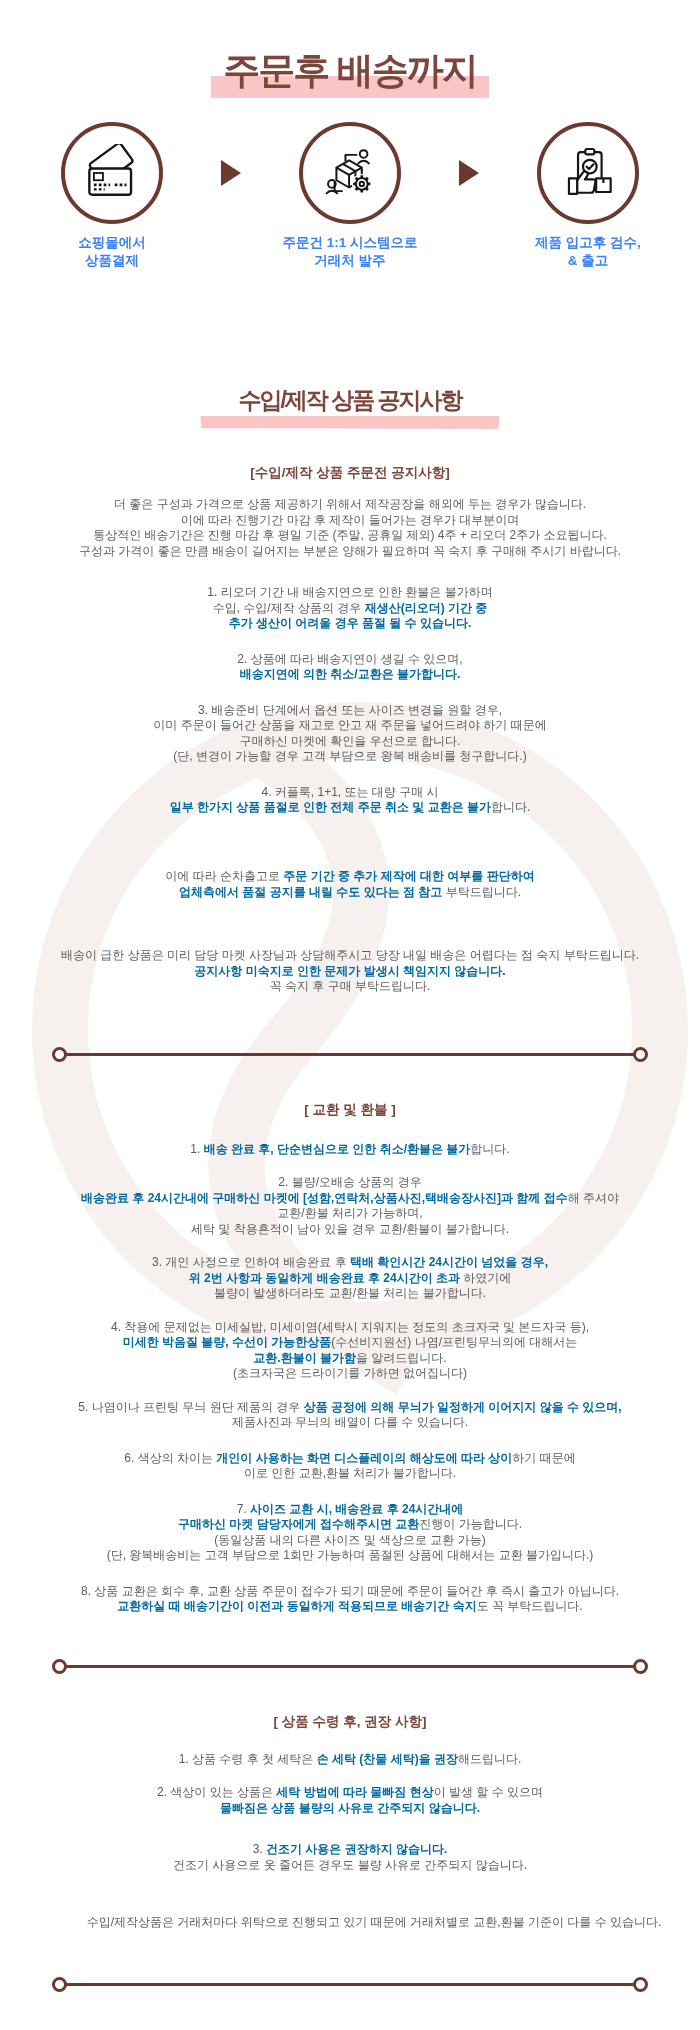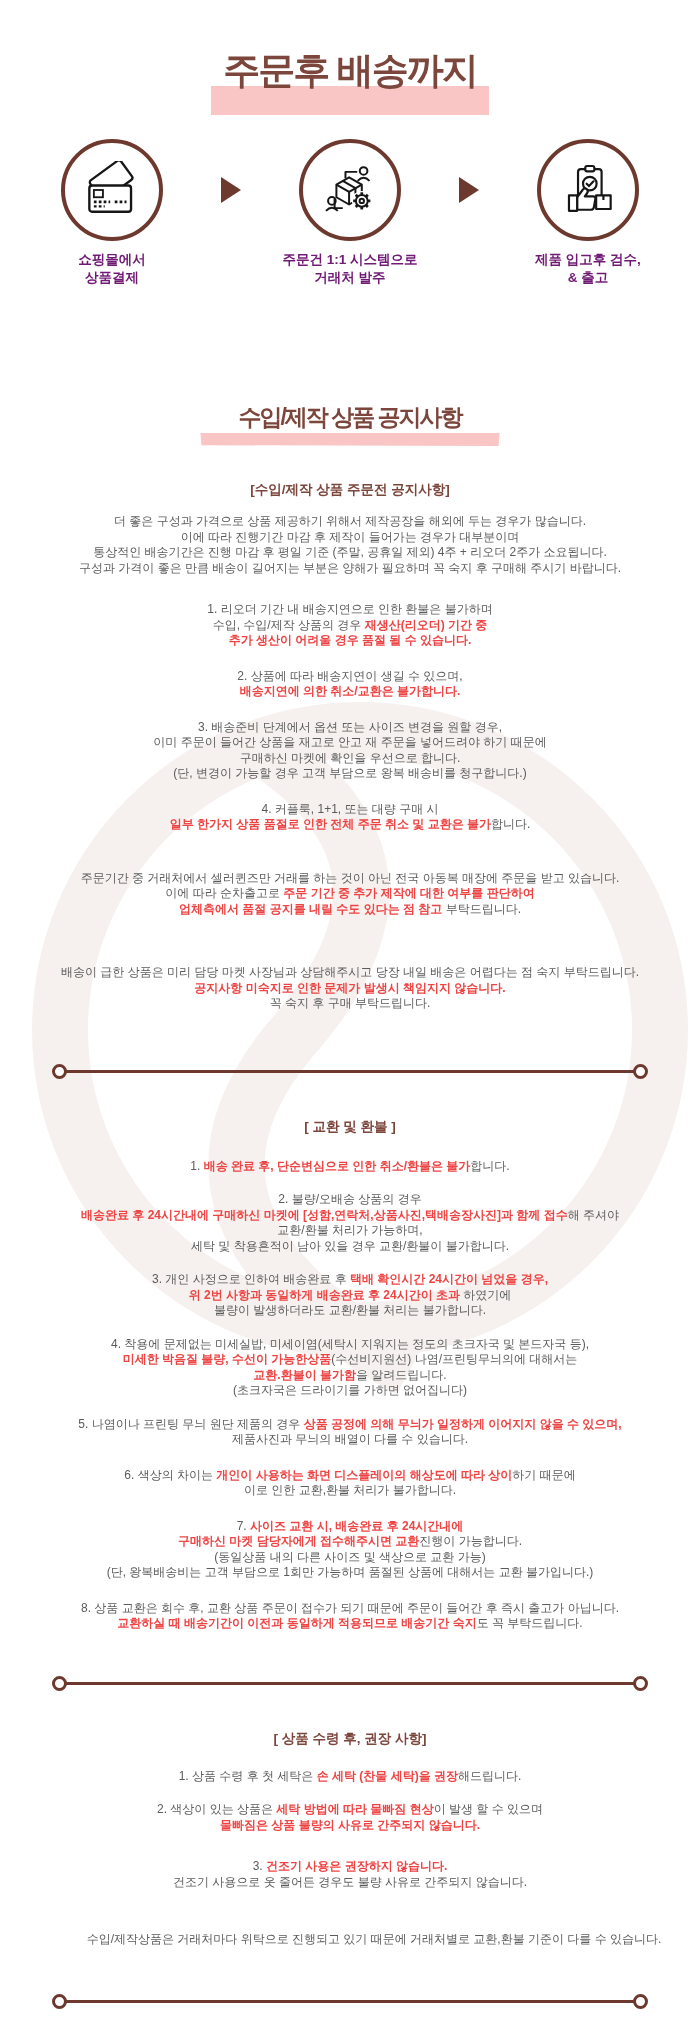--- a/index.html
+++ b/index.html
@@ -3,42 +3,42 @@
 <meta charset="utf-8">
 <style>
   html,body{margin:0;padding:0;background:#ffffff;}
   body{font-family:"Liberation Sans","DejaVu Sans",sans-serif;}
   .page{width:700px;min-height:2030px;margin:0 auto;position:relative;overflow:hidden;background:#fff;}
   .watermark{position:absolute;left:0;top:560px;z-index:0;pointer-events:none;}
   .content{position:relative;z-index:1;text-align:center;}
 
   
   .big-title{margin:46px 0 0;font-size:37px;font-weight:bold;color:#7c463c;letter-spacing:-2px;}
-  .hl1{display:inline-block;padding:0 12px 19px;
+  .hl1{display:inline-block;padding:0 12px 2px;
        background:linear-gradient(180deg, rgba(0,0,0,0) 58%, #f9c5c5 58%);}
   .big-title2{margin:116px 0 0;font-size:23px;font-weight:bold;color:#7c463c;letter-spacing:-2px;}
   .hl2{display:inline-block;padding:0 40px 13px;
        background:linear-gradient(180deg, rgba(0,0,0,0) 70%, #f9c5c5 70%);
        clip-path:polygon(0.6% 0,99.4% 2%,100% 12%,99% 100%,1% 98%,0 14%);}
 
   
   .process{display:flex;align-items:flex-start;justify-content:center;gap:18px;margin-top:24px;}
   .step{width:182px;text-align:center;}
   .circle{width:94px;height:94px;border:4px solid #6d392f;border-radius:50%;margin:0 auto;
           display:flex;align-items:center;justify-content:center;background:#fff;}
   .circle svg{display:block;}
   .flow-arrow{margin-top:38px;width:0;height:0;border-left:20px solid #6d392f;
               border-top:13px solid transparent;border-bottom:13px solid transparent;}
-  .cap{margin:10px 0 0;color:#701a75;font-weight:bold;font-size:13.5px;line-height:1.3;}
+  .cap{margin:10px 0 0;color:#3b82f6;font-weight:bold;font-size:13.5px;line-height:1.3;}
 
   
   .notice-body{margin-top:34px;color:#5b5b5b;font-size:12px;padding-bottom:64px;}
   .sec-h{color:#7c463c;font-weight:bold;font-size:13.5px;margin:36px 0 0;line-height:16px;}
   .sec-p{margin:16px 0 0;line-height:15.5px;}
-  .sec-p .red{color:#ef4444;font-weight:bold;}
+  .sec-p .red{color:#0369a1;font-weight:bold;}
   .divider{display:flex;align-items:center;margin:44px 52px 0;}
   .ring{width:9px;height:9px;border:3px solid #6d392f;border-radius:50%;background:#fff;flex:0 0 auto;}
   .rule{flex:1;height:3px;background:#6d392f;margin:0 -1px;}
 </style>
 </head>
 <body>
 
 <div class="page">
 
   <svg class="watermark" width="700" height="1100" viewBox="0 0 700 1100">
@@ -149,21 +149,21 @@
       <span class="hl2">수입/제작 상품 공지사항</span>
     </h2>
 
     <div class="notice-body">
         <p class="sec-h" style="margin-top: 36px;"><span>[수입/제작 상품 주문전 공지사항]</span></p>
         <p class="sec-p" style="margin-top: 16px;"><span>더 좋은 구성과 가격으로 상품 제공하기 위해서 제작공장을 해외에 두는 경우가 많습니다.</span><br><span>이에 따라 진행기간 마감 후 제작이 들어가는 경우가 대부분이며</span><br><span>통상적인 배송기간은 진행 마감 후 평일 기준 (주말, 공휴일 제외) 4주 + 리오더 2주가 소요됩니다.</span><br><span>구성과 가격이 좋은 만큼 배송이 길어지는 부분은 양해가 필요하며 꼭 숙지 후 구매해 주시기 바랍니다.</span></p>
         <p class="sec-p" style="margin-top: 26px;"><span>1. 리오더 기간 내 배송지연으로 인한 환불은 불가하며</span><br><span>수입, 수입/제작 상품의 경우 </span><span class="red">재생산(리오더) 기간 중</span><br><span class="red">추가 생산이 어려울 경우 품절 될 수 있습니다.</span></p>
         <p class="sec-p" style="margin-top: 20px;"><span>2. 상품에 따라 배송지연이 생길 수 있으며,</span><br><span class="red">배송지연에 의한 취소/교환은 불가합니다.</span></p>
         <p class="sec-p" style="margin-top: 20px;"><span>3. 배송준비 단계에서 옵션 또는 사이즈 변경을 원할 경우,</span><br><span>이미 주문이 들어간 상품을 재고로 안고 재 주문을 넣어드려야 하기 때문에</span><br><span>구매하신 마켓에 확인을 우선으로 합니다.</span><br><span>(단, 변경이 가능할 경우 고객 부담으로 왕복 배송비를 청구합니다.)</span></p>
         <p class="sec-p" style="margin-top: 20px;"><span>4. 커플룩, 1+1, 또는 대량 구매 시</span><br><span class="red">일부 한가지 상품 품절로 인한 전체 주문 취소 및 교환은 불가</span><span>합니다.</span></p>
-        <p class="sec-p" style="margin-top: 38px;"><span>주문기간 중 거래처에서 셀러퀸즈만 거래를 하는 것이 아닌 전국 아동복 매장에 주문을 받고 있습니다.</span><br><span>이에 따라 순차출고로 </span><span class="red">주문 기간 중 추가 제작에 대한 여부를 판단하여</span><br><span class="red">업체측에서 품절 공지를 내릴 수도 있다는 점 참고 </span><span>부탁드립니다.</span></p>
+        <p class="sec-p" style="margin-top: 38px;"><br><span>이에 따라 순차출고로 </span><span class="red">주문 기간 중 추가 제작에 대한 여부를 판단하여</span><br><span class="red">업체측에서 품절 공지를 내릴 수도 있다는 점 참고 </span><span>부탁드립니다.</span></p>
         <p class="sec-p" style="margin-top: 48px;"><span>배송이 급한 상품은 미리 담당 마켓 사장님과 상담해주시고 당장 내일 배송은 어렵다는 점 숙지 부탁드립니다.</span><br><span class="red">공지사항 미숙지로 인한 문제가 발생시 책임지지 않습니다.</span><br><span>꼭 숙지 후 구매 부탁드립니다.</span></p>
         <div class="divider" style="margin-top: 52px;">
           <span class="ring"></span>
           <span class="rule"></span>
           <span class="ring"></span>
         </div>
         <p class="sec-h" style="margin-top: 40px;"><span>[ 교환 및 환불 ]</span></p>
         <p class="sec-p" style="margin-top: 24px;"><span>1. </span><span class="red">배송 완료 후, 단순변심으로 인한 취소/환불은 불가</span><span>합니다.</span></p>
         <p class="sec-p" style="margin-top: 18px;"><span>2. 불량/오배송 상품의 경우</span><br><span class="red">배송완료 후 24시간내에 구매하신 마켓에 [성함,연락처,상품사진,택배송장사진]과 함께 접수</span><span>해 주셔야</span><br><span>교환/환불 처리가 가능하며,</span><br><span>세탁 및 착용흔적이 남아 있을 경우 교환/환불이 불가합니다.</span></p>
         <p class="sec-p" style="margin-top: 18px;"><span>3. 개인 사정으로 인하여 배송완료 후 </span><span class="red">택배 확인시간 24시간이 넘었을 경우,</span><br><span class="red">위 2번 사항과 동일하게 배송완료 후 24시간이 초과</span><span> 하였기에</span><br><span>불량이 발생하더라도 교환/환불 처리는 불가합니다.</span></p>

